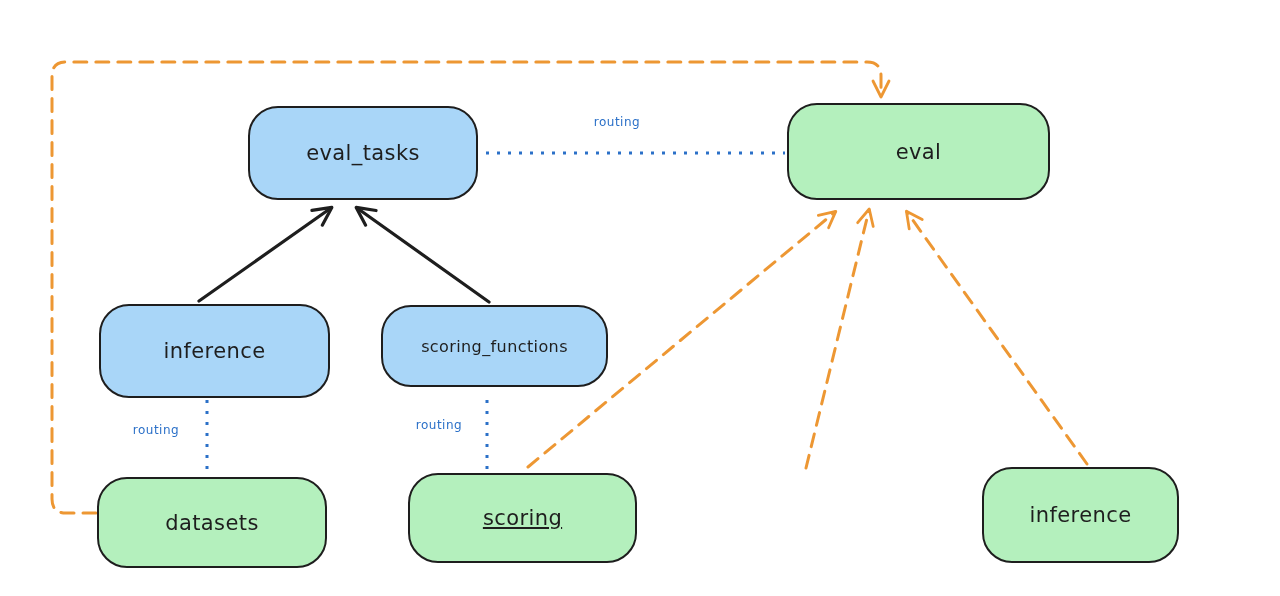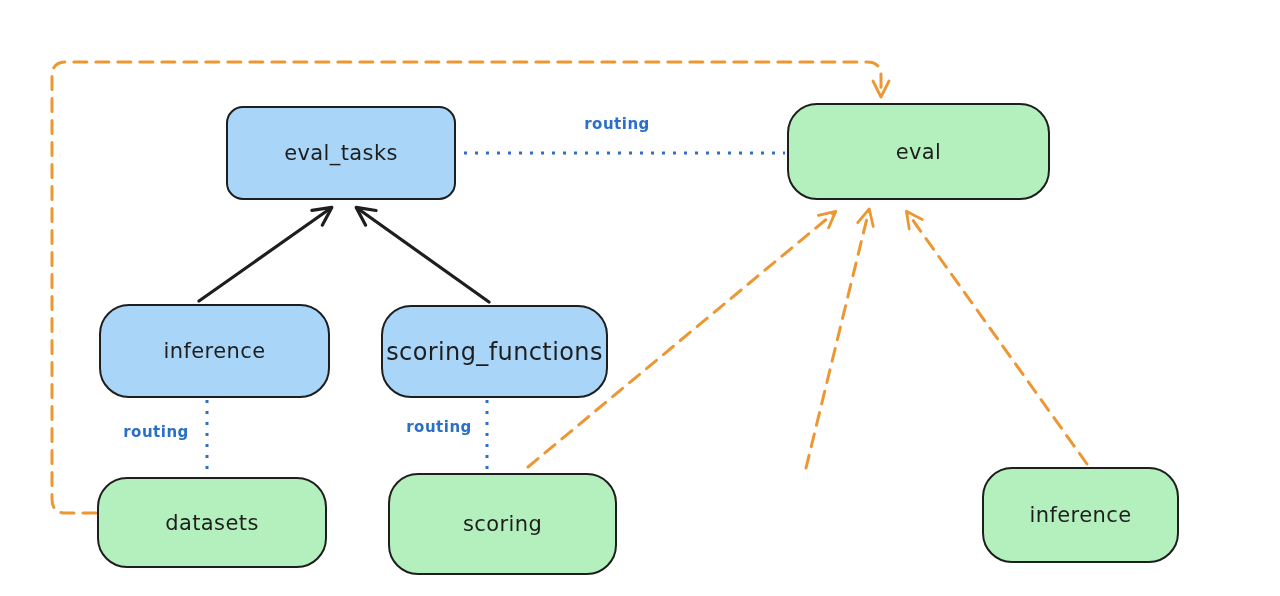--- a/index.html
+++ b/index.html
@@ -30,33 +30,33 @@
     border:2.6px solid var(--node-stroke);
     border-radius:30px;
     display:flex;align-items:center;justify-content:center;
     box-sizing:border-box;
     color:#1e1e1e;
     font-size:21px;
     letter-spacing:0.4px;
   }
   .node.blue{background:var(--node-blue-fill);}
   .node.green{background:var(--node-green-fill);}
-  #n-eval-tasks{left:226px;top:106px;width:230px;height:94px;border-radius:17px;}
+  #n-eval-tasks{left:248px;top:106px;width:230px;height:94px;}
   #n-eval{left:787px;top:103px;width:263px;height:97px;}
   #n-datasets{left:99px;top:304px;width:231px;height:94px;}
-  #n-scoring-functions{left:381px;top:305px;width:227px;height:93px;font-size:24px;}
+  #n-scoring-functions{left:381px;top:305px;width:227px;height:82px;font-size:16px;}
   #n-datasetio{left:97px;top:477px;width:230px;height:91px;}
-  #n-scoring{left:388px;top:473px;width:229px;height:102px;}
+  #n-scoring{left:408px;top:473px;width:229px;height:90px;text-decoration:underline;}
   #n-agents{left:705px;top:470px;width:200px;height:97px;}
   #n-inference{left:982px;top:467px;width:197px;height:96px;}
   .edge-label{
     position:absolute;
     color:var(--routing-blue);
-    font-size:15px;
-    font-weight:700;
+    font-size:12px;
+    font-weight:400;
     letter-spacing:0.5px;
     text-align:center;
     width:110px;
   }
   #lbl-routing-top{left:562px;top:115px;}
   #lbl-routing-left{left:101px;top:423px;}
   #lbl-routing-mid{left:384px;top:418px;}
 </style>
 </head>
 <body>

